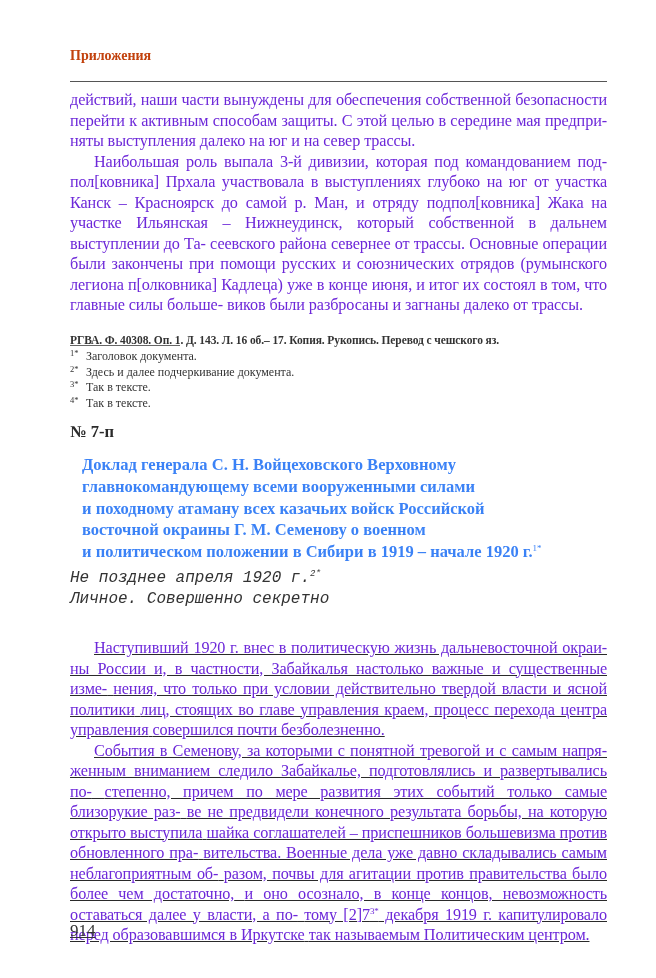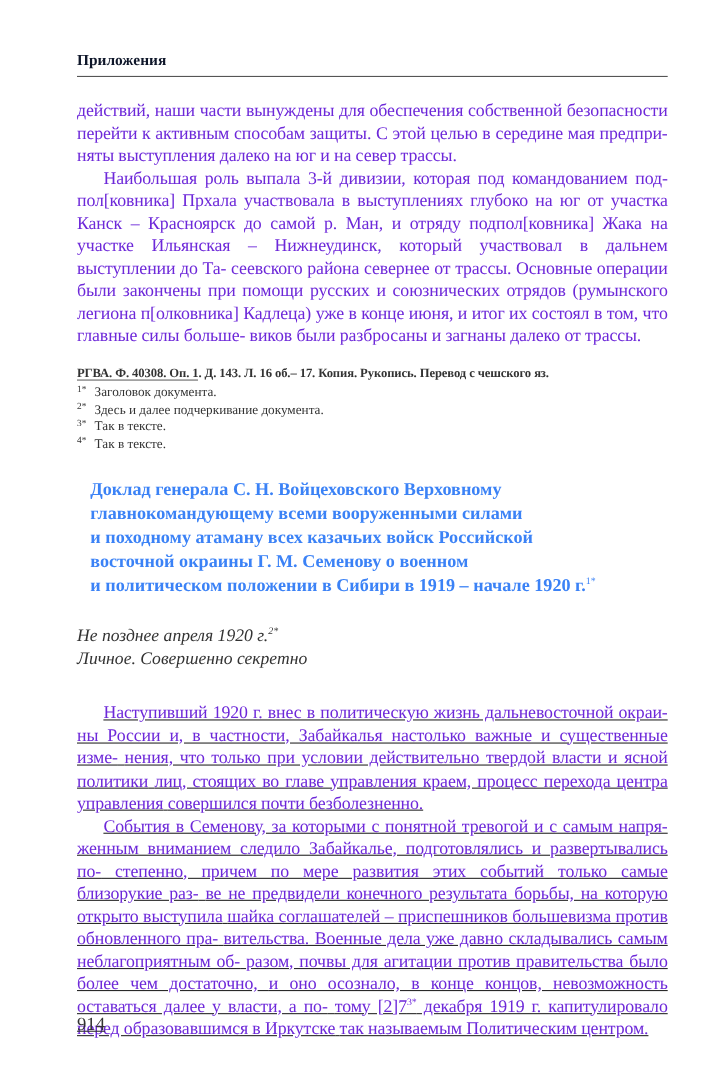--- a/index.html
+++ b/index.html
@@ -3,60 +3,60 @@
 <meta charset="utf-8">
 <style>
   html, body { margin: 0; padding: 0; }
   body {
     width: 656px; height: 978px; background: #ffffff; position: relative; overflow: hidden;
     font-family: "Liberation Serif", "DejaVu Serif", serif; color: #2a2a2a;
   }
   .page { position: absolute; left: 70px; top: 0; width: 537px; }
   .running-head {
     position: absolute; top: 48px; left: 0; width: 537px;
-    font-family: "Liberation Serif", serif; font-weight: bold; font-size: 14px; color: #0f172a;
-    padding-bottom: 5px; border-bottom: 1.5px solid #555;
+    font-family: "Liberation Serif", serif; font-weight: bold; font-size: 14px; color: #c2410c;
+    padding-bottom: 17px; border-bottom: 1.5px solid #555;
   }
   .body-text {
     font-size: 16.2px; line-height: 20.5px; text-align: justify; text-align-last: left;
     margin: 0; hyphens: manual; color: #6d28d9; letter-spacing: -0.1px;
   }
   .indent { text-indent: 24px; }
   .block { position: absolute; left: 0; width: 537px; }
   .source {
     font-weight: bold; font-size: 11.5px; color: #333; letter-spacing: -0.1px;
   }
   .fn-rule { position: absolute; left: 0; top: 345px; width: 110px; border-top: 1px solid #666; }
   .footnotes { position: absolute; left: 0; top: 349px; font-size: 12px; line-height: 15.7px; color: #333; }
   .fn { display: flex; }
   .fn-mark { width: 16px; font-size: 8.5px; vertical-align: super; line-height: 10px; position: relative; top: -1px; }
   .doc-number { font-weight: bold; font-size: 16.5px; color: #2b2b2b; }
   .doc-title { font-weight: bold; font-size: 16.5px; line-height: 21.8px; color: #3b82f6; margin: 12px; }
   .sup { font-size: 9px; vertical-align: super; line-height: 0; font-weight: normal; }
-  .date-line { font-style: italic; font-size: 16px; line-height: 21px; color: #333; margin: 0; }
+  .date-line { font-style: italic; font-size: 16px; line-height: 21px; color: #333; margin: 0; font-family: Liberation Mono, monospace; }
   .page-number { position: absolute; left: 0; top: 921px; font-size: 17px; color: #333; text-decoration: underline; }
 </style>
 </head>
 <body>
 
 <div class="page">
 
   <div class="running-head">Приложения</div>
 
   <div class="block" style="top:90px;">
     <p class="body-text">
       <span>действий, наши части вынуждены для обеспечения собственной безопасности</span>
       <span>перейти к активным способам защиты. С этой целью в середине мая предпри-</span>
       <span>няты выступления далеко на юг и на север трассы.</span>
     </p>
     <p class="body-text indent">
       <span>Наибольшая роль выпала 3-й дивизии, которая под командованием под-</span>
       <span>пол[ковника] Прхала участвовала в выступлениях глубоко на юг от участка</span>
       <span>Канск – Красноярск до самой р. Ман, и отряду подпол[ковника] Жака на участке</span>
-      <span>Ильянская – Нижнеудинск, который участвовал в дальнем выступлении до Та-</span>
+      <span>Ильянская – Нижнеудинск, который собственной в дальнем выступлении до Та-</span>
       <span>сеевского района севернее от трассы. Основные операции были закончены при</span>
       <span>помощи русских и союзнических отрядов (румынского легиона п[олковника]</span>
       <span>Кадлеца) уже в конце июня, и итог их состоял в том, что главные силы больше-</span>
       <span>виков были разбросаны и загнаны далеко от трассы.</span>
     </p>
   </div>
 
   <div class="block source" style="top:314px;margin-top:20px;">РГВА. Ф. 40308. Оп. 1. Д. 143. Л. 16 об.– 17. Копия. Рукопись. Перевод с чешского яз.</div>
 
   <div class="fn-rule"></div>
@@ -73,20 +73,21 @@
       <span class="fn-mark">3*</span>
       <span>Так в тексте.</span>
     </div>
     <div class="fn">
       <span class="fn-mark">4*</span>
       <span>Так в тексте.</span>
     </div>
   </div>
 
   <div class="block" style="top:422px;">
+    <div class="doc-number">№ 7-п</div>
     <p class="doc-title">
       <span>Доклад генерала С. Н. Войцеховского Верховному</span><br>
       <span>главнокомандующему всеми вооруженными силами</span><br>
       <span>и походному атаману всех казачьих войск Российской</span><br>
       <span>восточной окраины Г. М. Семенову о военном</span><br>
       <span>и политическом положении в Сибири в 1919 – начале 1920 г.</span><span class="sup">1*</span>
     </p>
   </div>
 
   <div class="block" style="top:568px;">

